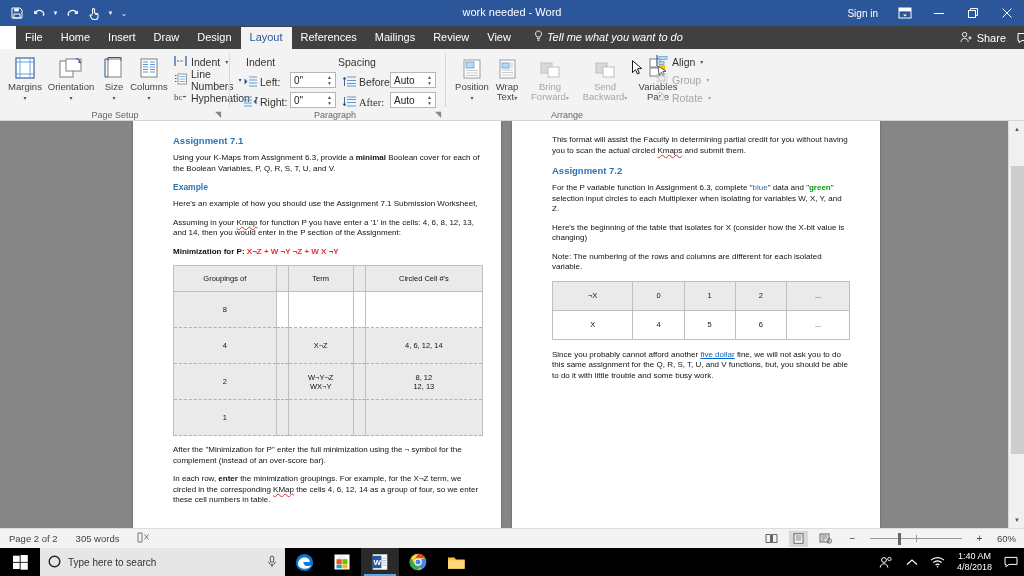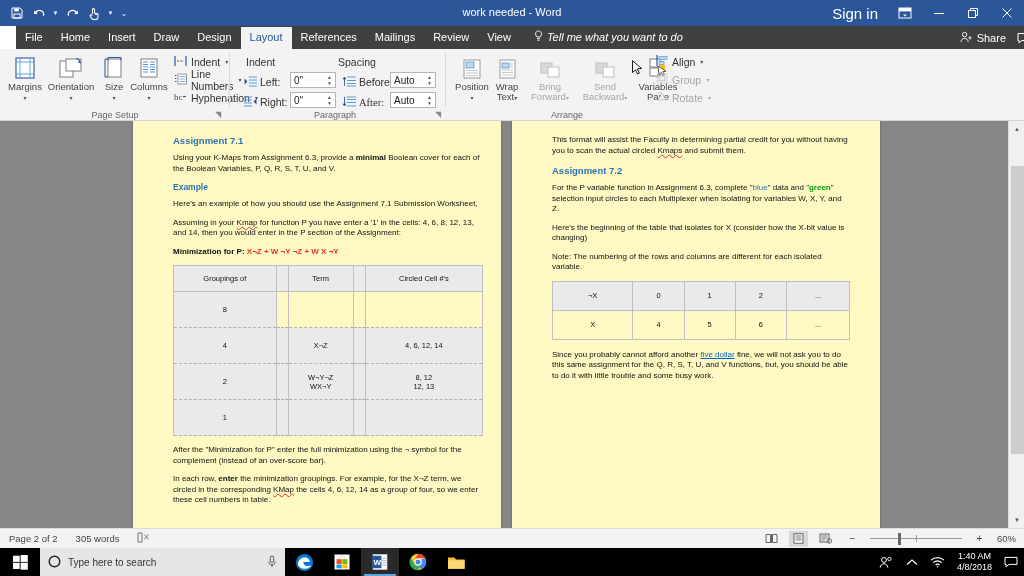--- a/index.html
+++ b/index.html
@@ -20,21 +20,21 @@
     width: 20px; height: 20px; display: flex; align-items: center; justify-content: center;
     color: #fff; font-size: 12px; line-height: 1;
   }
   .qat-caret { width: 9px; height: 20px; display: flex; align-items: center; justify-content: center;
     font-size: 6px; color: #e8eef7; }
   .title-center {
     position: absolute; left: 0; right: 0; text-align: center;
     font-size: 11px; color: #fff; top: 6px; pointer-events: none;
   }
   .title-right { position: absolute; right: 0; top: 0; height: 26px; display: flex; align-items: center; }
-  .signin { font-size: 15px; color: #fff; padding: 0 10px; }
+  .signin { font-size: 10px; color: #fff; padding: 0 10px; }
   .tb-icon { width: 34px; height: 26px; display: flex; align-items: center; justify-content: center; color: #fff; }
 
   
   .tabsrow {
     position: absolute; left: 16px; top: 26px; width: 1024px; height: 23px;
     background: #404040; display: flex; align-items: flex-end;
   }
   .tab {
     font-size: 11px; color: #fff; padding: 4px 9px 5px 9px; line-height: 13px;
     white-space: nowrap;
@@ -84,21 +84,21 @@
     display: flex; flex-direction: column; justify-content: center; align-items: center;
     font-size: 5px; color: #555; line-height: 6px;
   }
 
   
   .docarea {
     position: absolute; left: 0; top: 121px; width: 1024px; height: 407px;
     background: #868686; overflow: hidden;
   }
   .page {
-    position: absolute; top: 0; background: #fef9c3;
+    position: absolute; top: 0; background: #ffffff;
     box-shadow: 0 0 2px rgba(0,0,0,.35);
   }
   .page1 { left: 133px; width: 368px; height: 407px; }
   .page2 { left: 512px; width: 368px; height: 407px; }
   .pagepad { padding: 14px 18px 0 40px; }
   .pagepad2 { padding: 14px 30px 0 40px; }
 
   .h2 { font-size: 9.5px; font-weight: bold; color: #2e74b5; margin-bottom: 7px; }
   .h3 { font-size: 8.5px; font-weight: bold; color: #2e74b5; margin: 8px 0 7px 0; }
   .p { font-size: 8px; color: #111; line-height: 10.5px; margin-bottom: 8px; }

